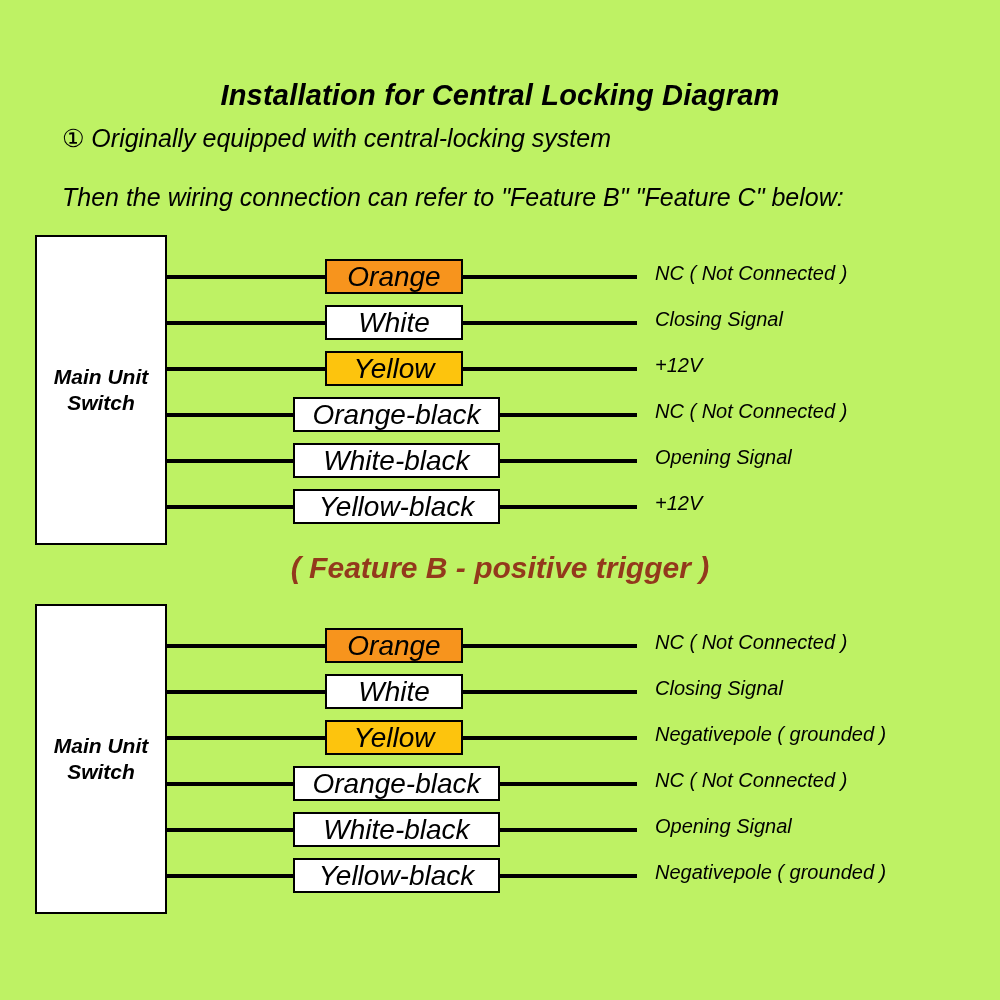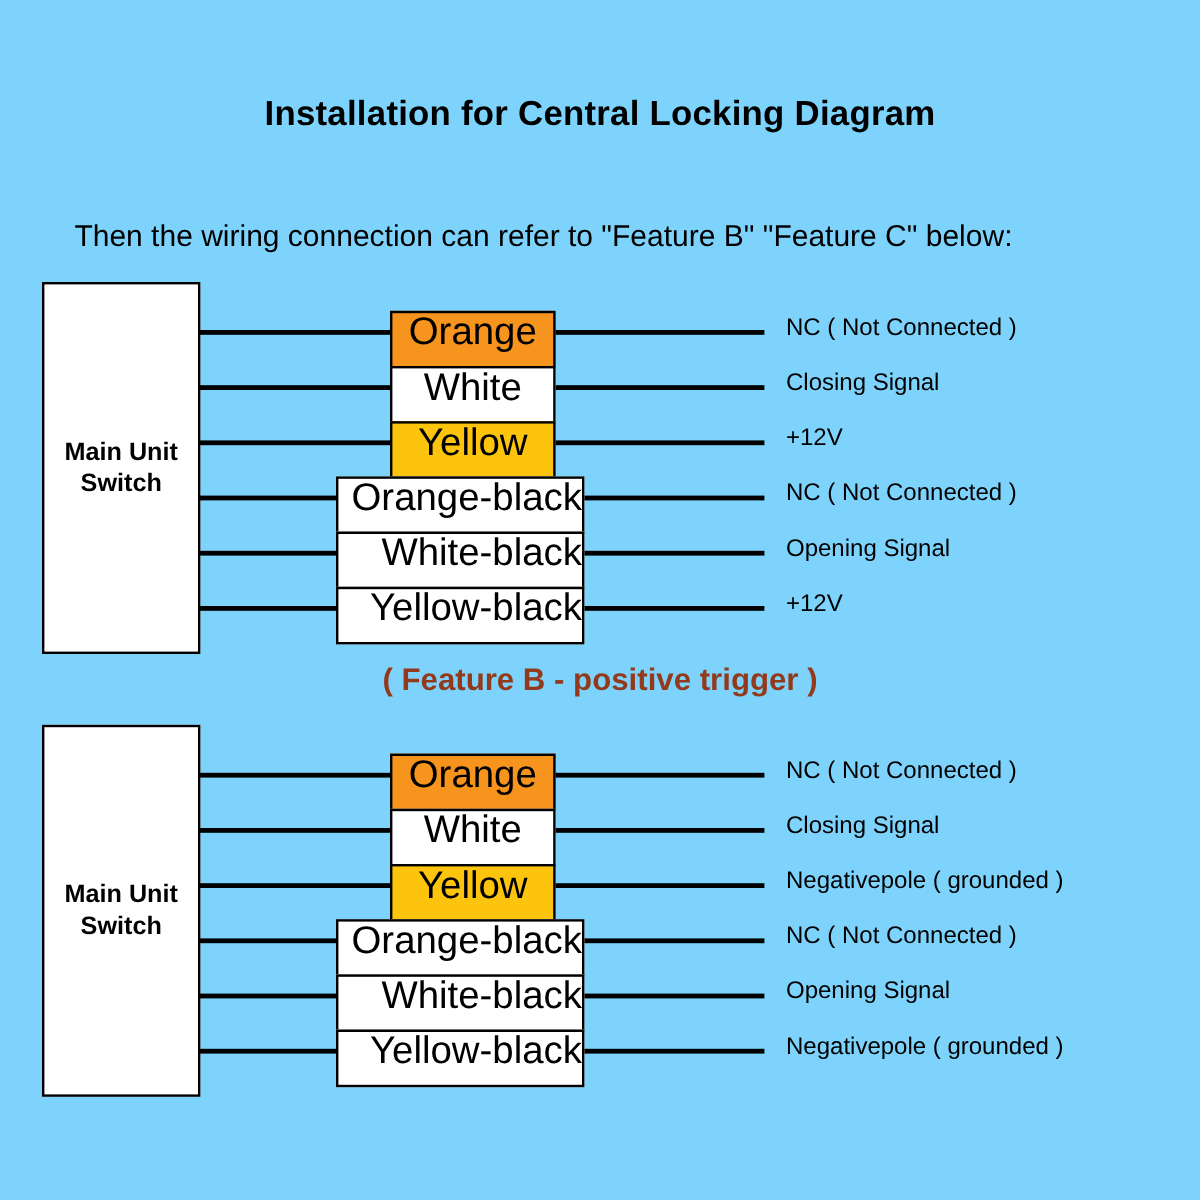--- a/index.html
+++ b/index.html
@@ -5,22 +5,23 @@
   html, body { margin: 0; padding: 0; }
   body {
     font-family: "Liberation Sans", "DejaVu Sans", sans-serif;
     background: #ffffff;
     color: #000000;
   }
   .page {
     position: relative;
     width: 1000px;
     height: 1000px;
-    background: #7dd3fc;
+    background: #bef264;
     overflow: hidden;
+    font-style: italic;
   }
   .title {
     position: absolute;
     top: 79px; left: 0; width: 1000px;
     text-align: center;
     font-size: 29px;
     font-weight: bold;
     letter-spacing: 0.2px;
   }
   .note {
@@ -69,56 +70,57 @@
   .r5 { top: 272px; }
 
   .wire {
     position: absolute;
     left: 166px; top: -2px;
     width: 471px; height: 4px;
     background: #000;
   }
   .wire-box {
     position: absolute;
-    top: -18px; height: 48px;
+    top: -18px; height: 35px;
     box-sizing: border-box;
     border: 2px solid #000;
     background: #fff;
     text-align: center;
-    font-size: 32px;
+    font-size: 28px;
     line-height: 31px;
     overflow: hidden;
   }
   .narrow { left: 325px; width: 138px; }
-  .wide   { left: 280px; width: 207px; text-align: right; }
+  .wide   { left: 293px; width: 207px; }
 
   .signal {
     position: absolute;
     left: 655px; top: -15px;
     font-size: 20px;
     white-space: nowrap;
   }
 
   .caption {
     position: absolute;
     left: 0; width: 1000px;
     text-align: center;
-    font-size: 26px;
+    font-size: 30px;
     font-weight: bold;
   }
   .cap1 { top: 551px; }
   .cap2 { top: 921px; }
 </style>
 </head>
 <body>
 
 <div class="page">
 
   <div class="title">Installation for Central Locking Diagram</div>
 
+  <div class="note note1">① Originally equipped with central-locking system</div>
   <div class="note note3">Then the wiring connection can refer to "Feature B" "Feature C" below:</div>
 
   <div class="diagram d1">
     <div class="main-box">Main Unit Switch</div>
 
     <div class="row r0">
       <div class="wire" style="background-color: rgb(0, 0, 0);"></div>
       <div class="wire-box narrow" style="background-color: rgb(247, 148, 29);">Orange</div>
       <div class="signal">NC ( Not Connected )</div>
     </div>

